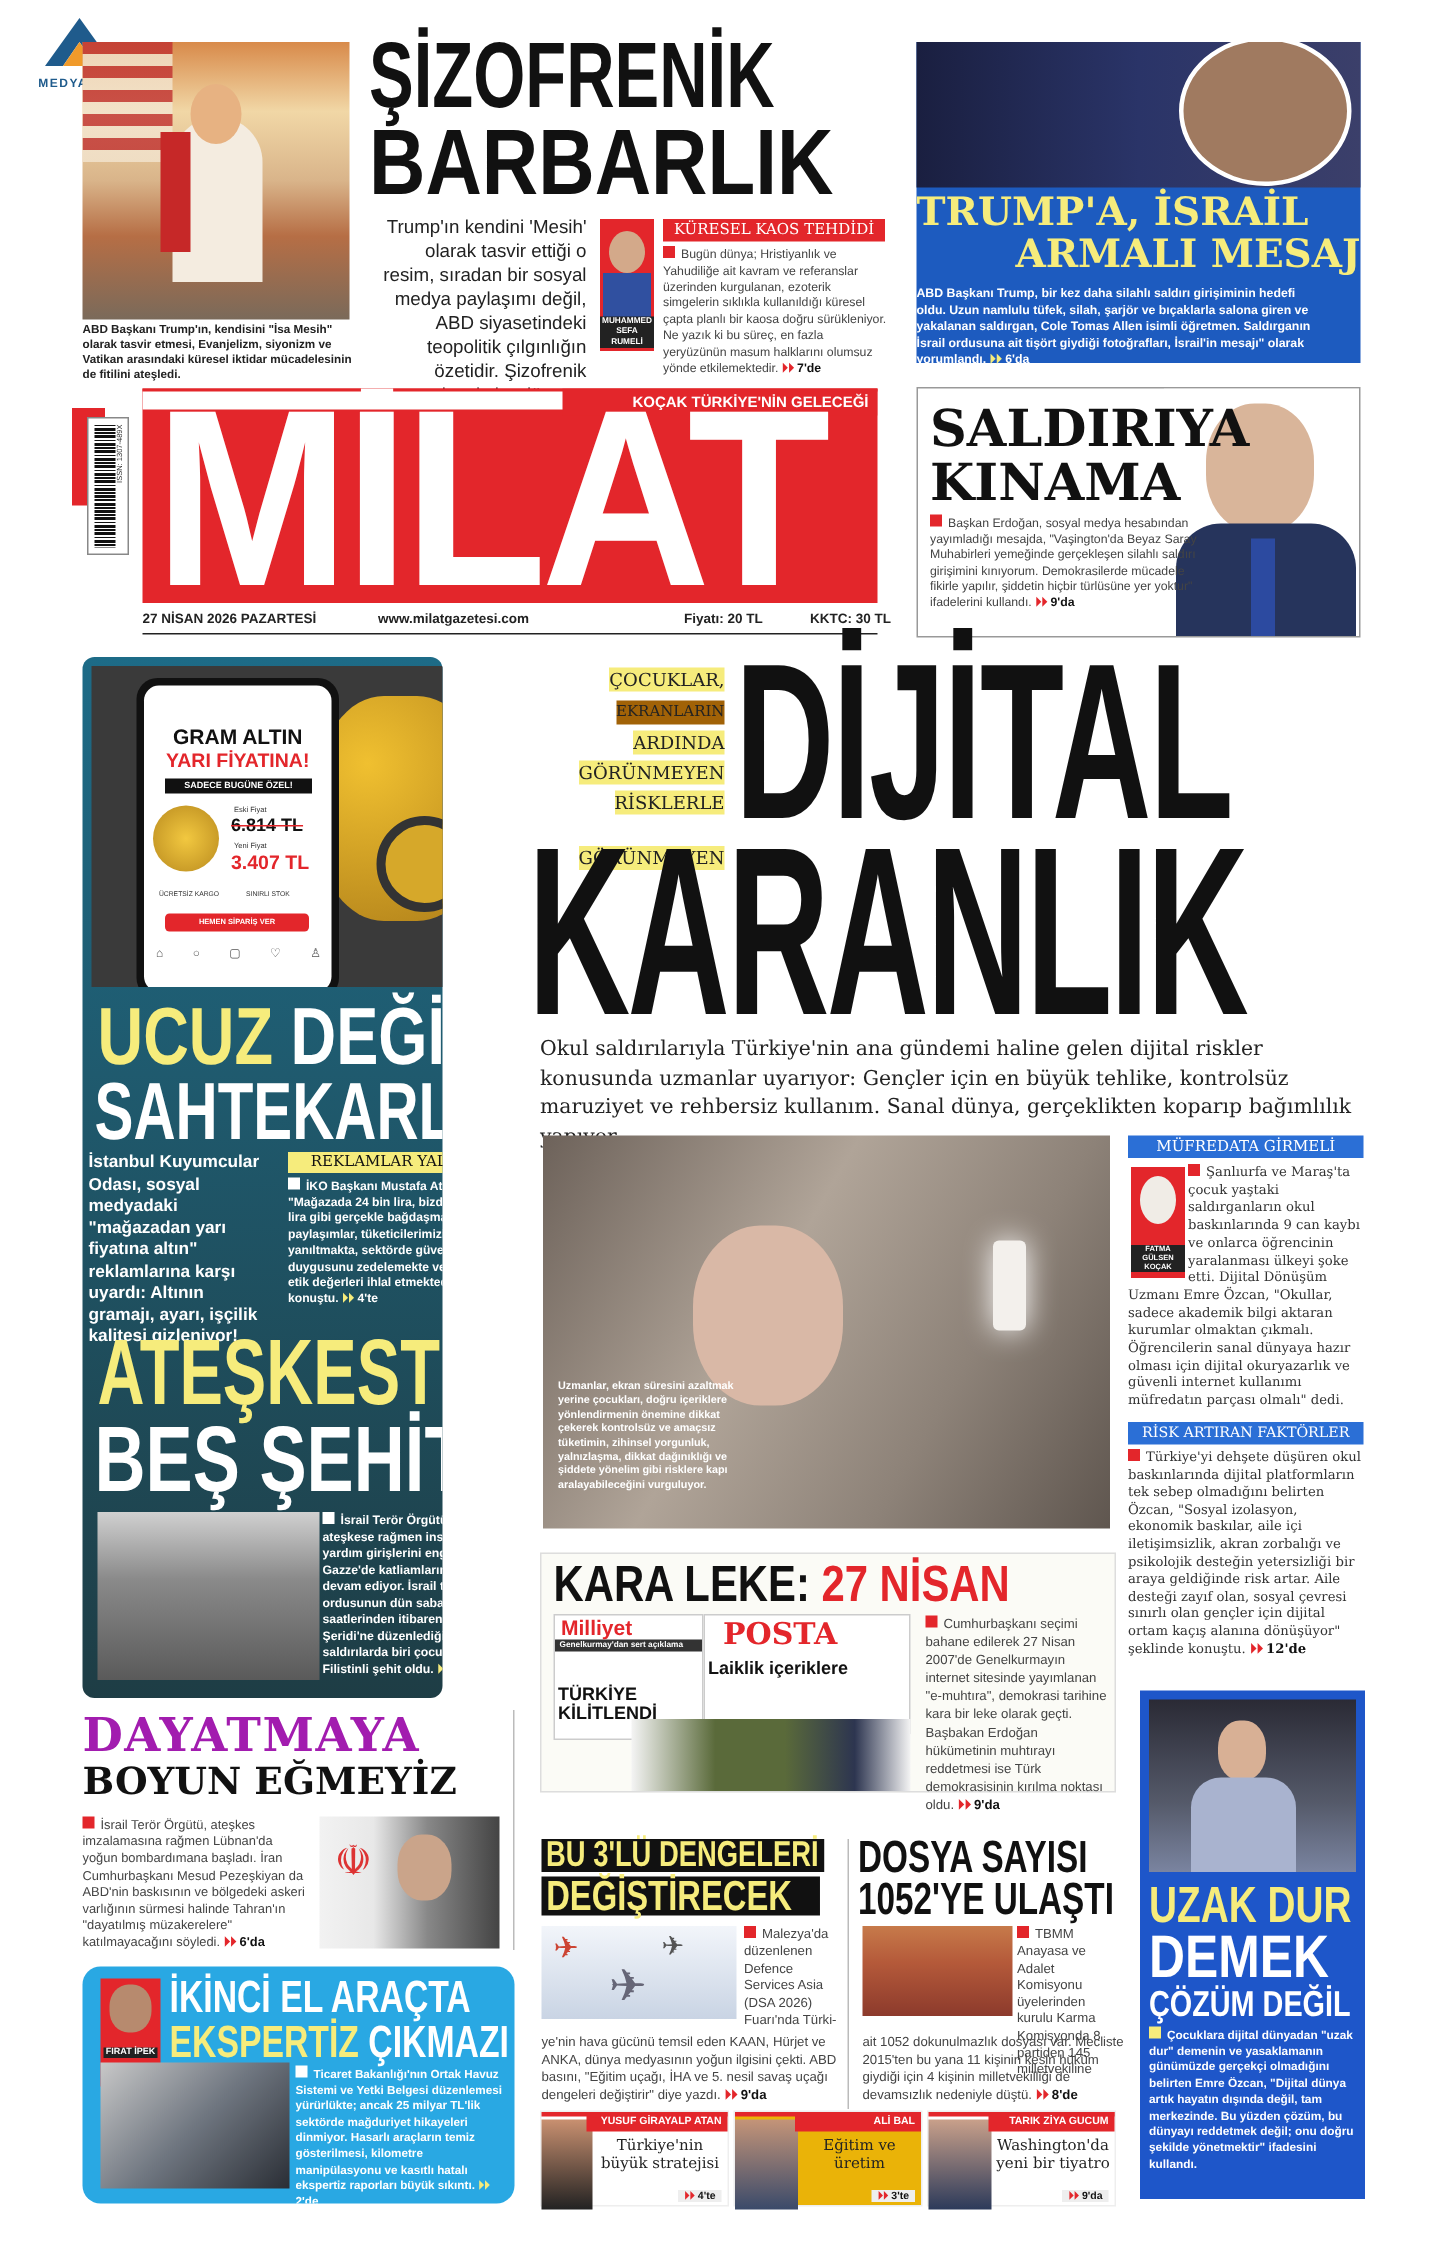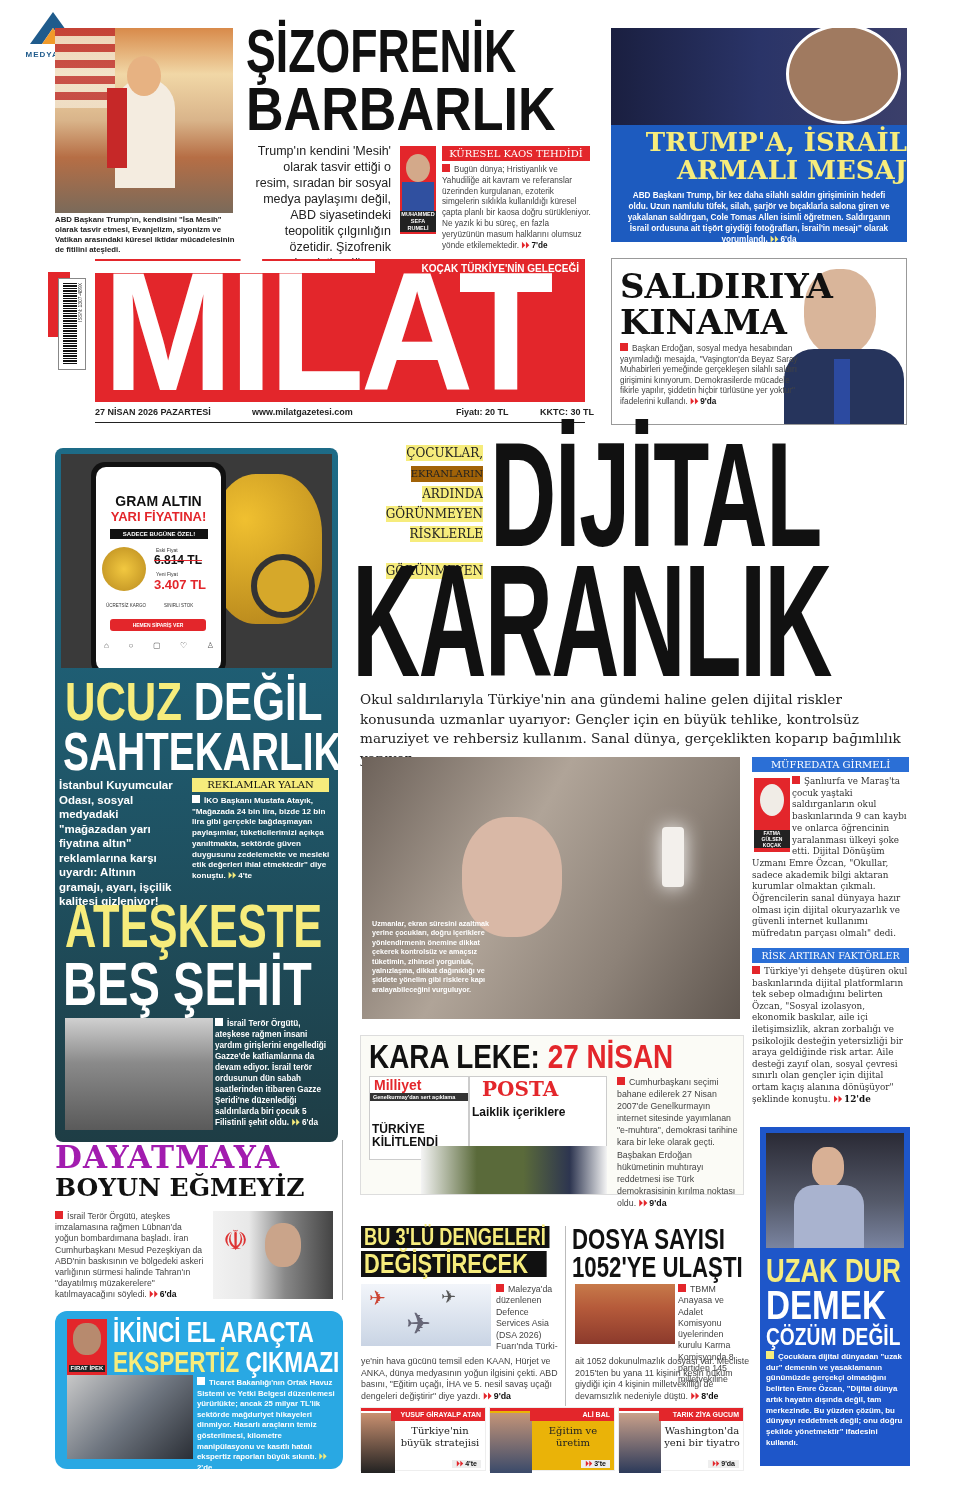--- a/index.html
+++ b/index.html
@@ -48,23 +48,23 @@
 <div class="abs pill serif" style="left:442px;top:146px;width:148px;height:15px;font-size:10px;line-height:15px;text-align:center">KÜRESEL KAOS TEHDİDİ</div>
 <div class="abs body-s" style="left:442px;top:164px;width:150px;font-size:8.2px;line-height:10.8px;color:#444">
   <span class="sq"></span><span>Bugün dünya; Hristiyanlık ve Yahudiliğe ait kavram ve referanslar üzerinden kurgulanan, ezoterik simgelerin sıklıkla kullanıldığı küresel çapta planlı bir kaosa doğru sürükleniyor. Ne yazık ki bu süreç, en fazla yeryüzünün masum halklarını olumsuz yönde etkilemektedir.</span>
   <span class="ref"><span class="arr">⏵⏵</span><span>7'de</span></span>
 </div>
 
 <div class="abs" style="left:611px;top:28px;width:296px;height:214px;background:#1d5bbf">
   <div class="photo" style="position:absolute;left:0;top:0;width:296px;height:97px;background:linear-gradient(90deg,#1a1f40,#2a3468 50%,#3b3f6a)">
     <div style="position:absolute;left:175px;top:-4px;width:115px;height:100px;border-radius:50%;border:3px solid #fff;background:#a07a60"></div>
   </div>
-  <div class="serif" style="position:absolute;left:0;top:100px;width:296px;text-align:right;font-size:26px;line-height:28px;font-weight:700;color:#f6ec7c">TRUMP'A, İSRAİL</div>
+  <div class="serif" style="position:absolute;left:0;top:100px;width:296px;text-align:left;font-size:26px;line-height:28px;font-weight:700;color:#f6ec7c">TRUMP'A, İSRAİL</div>
   <div class="serif" style="position:absolute;left:0;top:128px;width:296px;text-align:right;font-size:26px;line-height:28px;font-weight:700;color:#f6ec7c">ARMALI MESAJ</div>
-  <div style="position:absolute;left:12px;top:162px;width:272px;text-align:center;font-size:8.2px;line-height:11px;color:#fff;font-weight:700">
+  <div style="position:absolute;left:0;top:162px;width:272px;text-align:left;font-size:8.2px;line-height:11px;color:#fff;font-weight:700">
     <span>ABD Başkanı Trump, bir kez daha silahlı saldırı girişiminin hedefi oldu. Uzun namlulu tüfek, silah, şarjör ve bıçaklarla salona giren ve yakalanan saldırgan, Cole Tomas Allen isimli öğretmen. Saldırganın İsrail ordusuna ait tişört giydiği fotoğrafları, İsrail'in mesajı" olarak yorumlandı.</span>
     <span style="color:#f6ec7c">⏵⏵</span> <span>6'da</span>
   </div>
 </div>
 
 <div class="abs" style="left:48px;top:272px;width:22px;height:65px;background:#e3262b"></div>
 <div class="abs" style="left:58px;top:278px;width:28px;height:92px;background:#fff;border:1px solid #888;overflow:hidden">
   <div style="position:absolute;left:4px;top:4px;width:14px;height:82px;background:repeating-linear-gradient(180deg,#111 0 1px,#fff 1px 2px,#111 2px 4px,#fff 4px 5px)"></div>
   <div style="position:absolute;left:18px;top:4px;font-size:5px;writing-mode:vertical-rl;transform:rotate(180deg);color:#333">ISSN: 1307-489X</div>
 </div>
@@ -88,21 +88,21 @@
     <div style="position:absolute;left:58px;top:100px;width:16px;height:70px;background:#2c4aa0"></div>
   </div>
   <div class="serif" style="position:absolute;left:8px;top:8px;font-size:34px;line-height:38px;font-weight:700;color:#111">SALDIRIYA</div>
   <div class="serif" style="position:absolute;left:8px;top:44px;font-size:34px;line-height:38px;font-weight:700;color:#111">KINAMA</div>
   <div style="position:absolute;left:8px;top:84px;width:180px;font-size:8.2px;line-height:10.5px;color:#444">
     <span class="sq"></span><span>Başkan Erdoğan, sosyal medya hesabından yayımladığı mesajda, "Vaşington'da Beyaz Saray Muhabirleri yemeğinde gerçekleşen silahlı saldırı girişimini kınıyorum. Demokrasilerde mücadele fikirle yapılır, şiddetin hiçbir türlüsüne yer yoktur" ifadelerini kullandı.</span>
     <span class="ref"><span class="arr">⏵⏵</span><span>9'da</span></span>
   </div>
 </div>
 
-<div class="abs" style="left:55px;top:448px;width:283px;height:694px;background:linear-gradient(180deg,#1d6b87 0%,#1f5a6e 40%,#1e3d45 100%);border-radius:8px;overflow:hidden">
+<div class="abs" style="left:55px;top:438px;width:240px;height:694px;background:linear-gradient(180deg,#1d6b87 0%,#1f5a6e 40%,#1e3d45 100%);border-radius:8px;overflow:hidden">
 
   <div style="position:absolute;left:6px;top:6px;width:271px;height:214px;background:#3a3a3a;overflow:hidden">
     <div style="position:absolute;right:10px;top:20px;width:110px;height:150px;background:radial-gradient(circle at 30% 30%,#f0c030,#b0801a);border-radius:40%"></div>
     <div style="position:absolute;left:190px;top:100px;width:64px;height:64px;border:6px solid #333;border-radius:50%;background:#d6a82a"></div>
     <div style="position:absolute;left:30px;top:8px;width:135px;height:214px;background:#111;border-radius:14px;padding:5px">
       <div style="background:#fff;border-radius:10px;width:100%;height:100%;position:relative;overflow:hidden">
         <div style="position:absolute;left:0;top:26px;width:100%;text-align:center;font-size:14px;font-weight:700;color:#111">GRAM ALTIN</div>
         <div style="position:absolute;left:0;top:42px;width:100%;text-align:center;font-size:13px;font-weight:700;color:#e3262b">YARI FİYATINA!</div>
         <div style="position:absolute;left:14px;top:62px;width:98px;text-align:center;font-size:6px;font-weight:700;color:#fff;background:#111;padding:2px 0">SADECE BUGÜNE ÖZEL!</div>
         <div style="position:absolute;left:6px;top:80px;width:44px;height:44px;border-radius:50%;background:radial-gradient(circle,#f2c840,#b98a1e)"></div>

